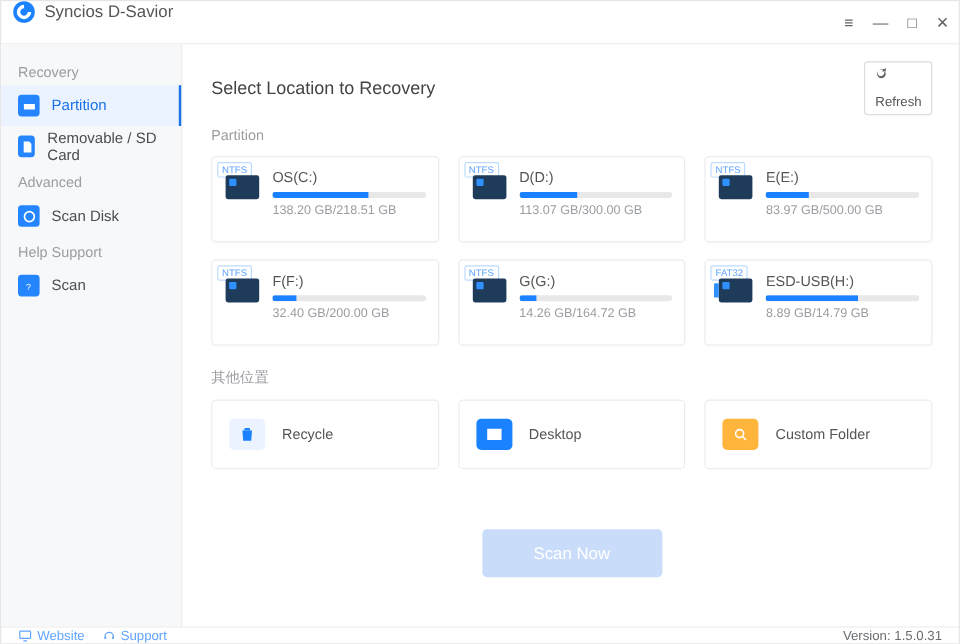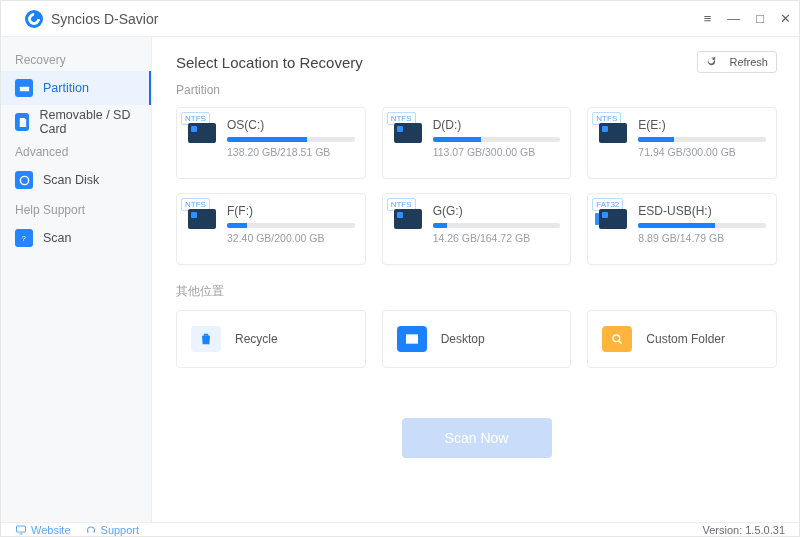--- a/index.html
+++ b/index.html
@@ -1,38 +1,38 @@
 <!DOCTYPE html>
 <html><head>
 <meta charset="utf-8">
 <style>
 * { box-sizing: border-box; margin: 0; padding: 0; font-family: -apple-system, "Segoe UI", Arial, sans-serif; }
 body { width: 800px; height: 537px; overflow: hidden; background: #fff; color: #444; font-size: 12px; }
 .app { display: flex; flex-direction: column; height: 100%; border: 1px solid #e6e6e6; }
-.titlebar { display: flex; align-items: center; height: 36px; padding: 0 8px 0 24px; border-bottom: 1px solid #eee; }
+.titlebar { display: flex; height: 36px; padding: 0 8px 0 10px; border-bottom: 1px solid #eee; }
 .titlebar .logo { width: 18px; height: 18px; border-radius: 50%; background: #1a82ff; position: relative; margin-right: 8px; }
 .titlebar .logo::after { content: ""; position: absolute; inset: 3px; border-radius: 50%; border: 3px solid #fff; border-top-color: transparent; transform: rotate(45deg);}
 .titlebar .title { font-size: 14px; color: #555; }
 .titlebar .win { margin-left: auto; display: flex; gap: 16px; align-items: center; color: #666; }
 .titlebar .win span { cursor: pointer; font-size: 13px; }
 .body { display: flex; flex: 1; min-height: 0; }
 .sidebar { width: 151px; background: #f7f8fa; border-right: 1px solid #eee; display: flex; flex-direction: column; padding-top: 10px; }
 .sidebar .group-label { font-size: 12px; color: #9a9da1; padding: 6px 14px 4px; }
 .sidebar .item { display: flex; align-items: center; height: 34px; padding: 0 14px; gap: 10px; font-size: 12.5px; color: #4a4d51; cursor: pointer; }
 .sidebar .item.active { background: #eaf3ff; color: #1a72e8; border-right: 2px solid #1a72e8; }
 .sidebar .icon { width: 18px; height: 18px; display: inline-flex; align-items: center; justify-content: center; border-radius: 3px; }
 .icon-partition { background: #2485ff; color:#fff; }
 .icon-sd { background: #2485ff; color:#fff; }
 .icon-scan { background: #2485ff; color:#fff; }
 .icon-help { background: #2485ff; color:#fff; }
 .sidebar svg { width: 11px; height: 11px; fill: currentColor; }
 .main { flex: 1; padding: 14px 22px 10px 24px; overflow: auto; position: relative; }
 .main-header { display: flex; align-items: center; margin-bottom: 10px; }
 .main-header h1 { font-size: 15px; font-weight: 500; color: #444; }
-.refresh { margin-left: auto; font-size: 11px; color: #555; border: 1px solid #ddd; padding: 4px 8px; border-radius: 3px; cursor: pointer; display: flex; align-items: flex-start; gap: 12px; }
+.refresh { margin-left: auto; font-size: 11px; color: #555; border: 1px solid #ddd; padding: 4px 8px; border-radius: 3px; cursor: pointer; display: flex; align-items: flex-start; gap: 12px; flex-direction: column; }
 .refresh svg { width: 11px; height: 11px; fill: #666; }
 .section-label { font-size: 12px; color: #9a9da1; margin: 4px 0 10px; }
 .grid { display: grid; grid-template-columns: repeat(3, 1fr); gap: 14px 16px; margin-bottom: 18px; }
 .card { position: relative; border: 1px solid #ececec; border-radius: 4px; height: 72px; padding: 10px 10px 0 10px; display: flex; cursor: pointer; background:#fff; box-shadow: 0 1px 2px rgba(0,0,0,0.02);}
 .fs-badge { position: absolute; top: 4px; left: 4px; font-size: 8px; color: #5fa4ff; border: 1px solid #bcdcff; padding: 0 3px; border-radius: 2px; line-height: 11px;}
 .drv-icon { width: 30px; height: 30px; margin-right: 10px; display:flex; align-items:center; justify-content:center;}
 .drv-icon div { width: 28px; height: 20px; background: #1f3b5a; border-radius: 2px; position: relative; }
 .drv-icon div::before { content: ""; position: absolute; width: 6px; height: 6px; background: #2f91ff; top: 3px; left: 3px; border-radius: 1px; }
 .drv-icon.usb div::after { content:""; position:absolute; left:-4px; top:4px; width:4px; height:12px; background:#2f91ff; border-radius:1px;}
 .card .info { flex: 1; min-width: 0; }
@@ -155,21 +155,21 @@
           <div class="card">
             <div class="fs-badge">NTFS</div>
             <div class="drv-icon ">
               <div></div>
             </div>
             <div class="info">
               <div class="name">E(E:)</div>
               <div class="bar">
                 <span style="width:28%"></span>
               </div>
-              <div class="stat">71.94 GB/300.00 GB</div>
+              <div class="stat">83.97 GB/500.00 GB</div>
             </div>
           </div>
           <div class="card">
             <div class="fs-badge">NTFS</div>
             <div class="drv-icon ">
               <div></div>
             </div>
             <div class="info">
               <div class="name">F(F:)</div>
               <div class="bar">

